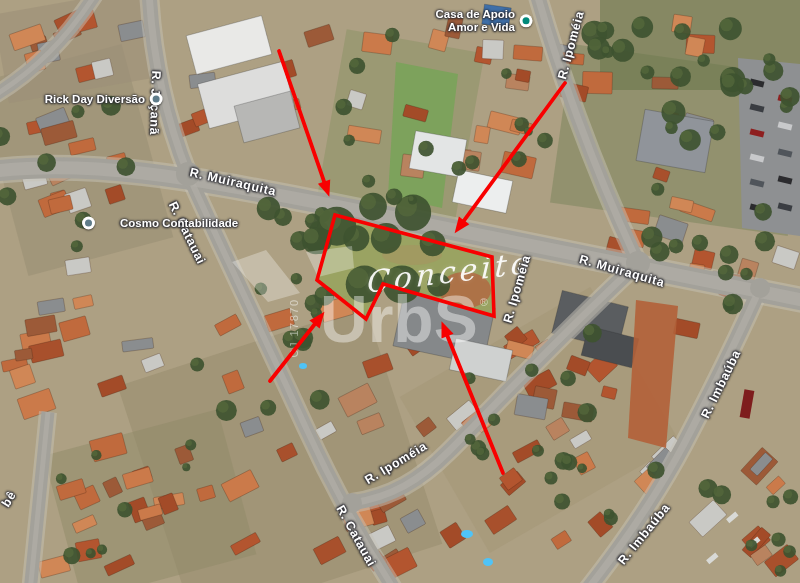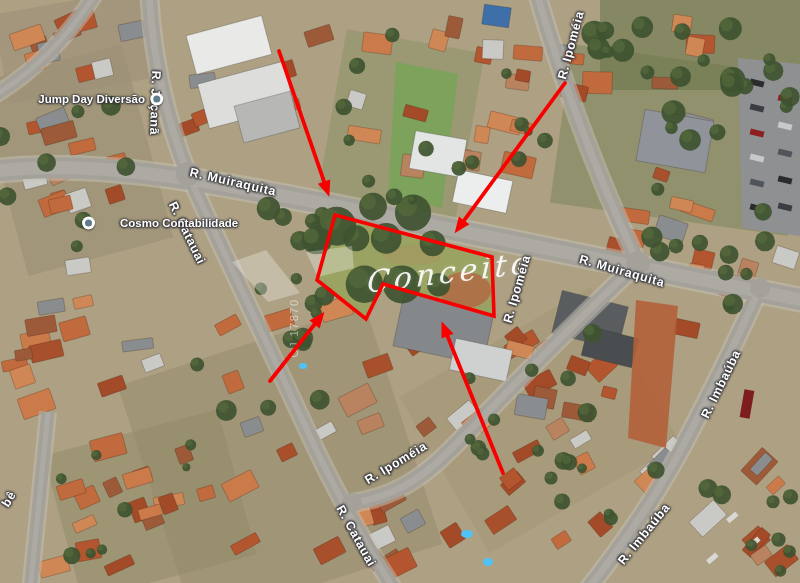--- a/index.html
+++ b/index.html
@@ -512,20 +512,24 @@
       <circle cx="518.9322387706488" cy="159.2245073709637" r="7.924340716563165" fill="#3e5230" opacity="0.92"></circle>
       <circle cx="516.2907918651277" cy="156.58306046544263" r="4.358387394109741" fill="#56693c" opacity="0.7"></circle>
       <ellipse cx="303" cy="366" rx="4" ry="3" fill="#4fc3f7"></ellipse>
       <ellipse cx="467" cy="534" rx="6" ry="4" fill="#4fc3f7"></ellipse>
       <ellipse cx="488" cy="562" rx="5" ry="4" fill="#4fc3f7"></ellipse>
       <polygon points="232,262 266,250 300,293 268,302" fill="#fff" opacity="0.3"></polygon>
       <polygon points="306,252 352,246 354,268 318,277" fill="#fff" opacity="0.3"></polygon>
     </svg>
 
   <div class="wm-creci">CJ 17870</div>
+  <div class="watermark">
+    <span class="wm-text">UrbS</span>
+    <span class="wm-sym">®</span>
+  </div>
 
   <div class="conceito">Conceito</div>
 
   <svg id="overlay" width="800" height="583" viewBox="0 0 800 583">
       <polygon points="335,215 492,257 494,316 383,284 366,319 317,280" fill="none" stroke="#f80000" stroke-width="3.6" stroke-linejoin="miter"></polygon>
       <line x1="279" y1="51" x2="325.39043332235605" y2="185.43758228111338" stroke="#f80000" stroke-width="3.8" stroke-linecap="round"></line>
       <polygon points="329.304783338822,196.7812088594433 317.9411855869387,183.77664634725582 330.2301143801294,179.53610049608434" fill="#f80000"></polygon>
       <line x1="565" y1="83" x2="461.73661147168553" y2="223.55294549687247" stroke="#f80000" stroke-width="3.8" stroke-linecap="round"></line>
       <polygon points="454.63169426415726,233.22352725156378 458.8666854237372,216.4809214245642 469.34314899131937,224.17791506605317" fill="#f80000"></polygon>
       <line x1="270" y1="381" x2="317.0490221871719" y2="321.2839333778203" stroke="#f80000" stroke-width="3.8" stroke-linecap="round"></line>
@@ -540,23 +544,29 @@
       <div class="street" style="left: 155px; top: 103px; transform: translate(-50%, -50%) rotate(92deg);">R. Jaçanã</div>
       <div class="street" style="left: 571px; top: 45px; transform: translate(-50%, -50%) rotate(-75deg);">R. Ipoméia</div>
       <div class="street" style="left: 517px; top: 289px; transform: translate(-50%, -50%) rotate(-74deg);">R. Ipoméia</div>
       <div class="street" style="left: 396px; top: 463px; transform: translate(-50%, -50%) rotate(-31deg);">R. Ipoméia</div>
       <div class="street" style="left: 187px; top: 233px; transform: translate(-50%, -50%) rotate(64deg);">R. Catauai</div>
       <div class="street" style="left: 356px; top: 536px; transform: translate(-50%, -50%) rotate(61deg);">R. Catauai</div>
       <div class="street" style="left: 721px; top: 384px; transform: translate(-50%, -50%) rotate(-64deg);">R. Imbaúba</div>
       <div class="street" style="left: 644px; top: 534px; transform: translate(-50%, -50%) rotate(-51deg);">R. Imbaúba</div>
       <div class="street" style="left: 9px; top: 499px; transform: translate(-50%, -50%) rotate(-58deg);">bê</div>
       <div class="place" style="left: 147px; top: 99px; transform: translate(calc(-100% + 16px), -50%);">
-        <span class="place-text" style="color: rgb(255, 255, 255); text-align: right;">Jump Day Diversão</span>
+        <span class="place-text" style="color: rgb(255, 255, 255); text-align: right;">Rick Day Diversão</span>
         <span class="pin">
           <span class="dot" style="background: rgb(95, 124, 138);"></span>
+        </span>
+      </div>
+      <div class="place" style="left: 517px; top: 21px; transform: translate(calc(-100% + 16px), -50%);">
+        <span class="place-text" style="color: rgb(255, 255, 255); text-align: right;">Casa de Apoio<br>Amor e Vida</span>
+        <span class="pin">
+          <span class="dot" style="background: rgb(0, 137, 123);"></span>
         </span>
       </div>
       <div class="place" style="left: 88px; top: 223px; transform: translate(-6px, -50%);">
         <span class="pin">
           <span class="dot" style="background: rgb(95, 124, 138);"></span>
         </span>
         <span class="place-text" style="color: rgb(255, 255, 255); text-align: left; margin-left: 20px;">Cosmo Contabilidade</span>
       </div>
     </div>
 </div>

